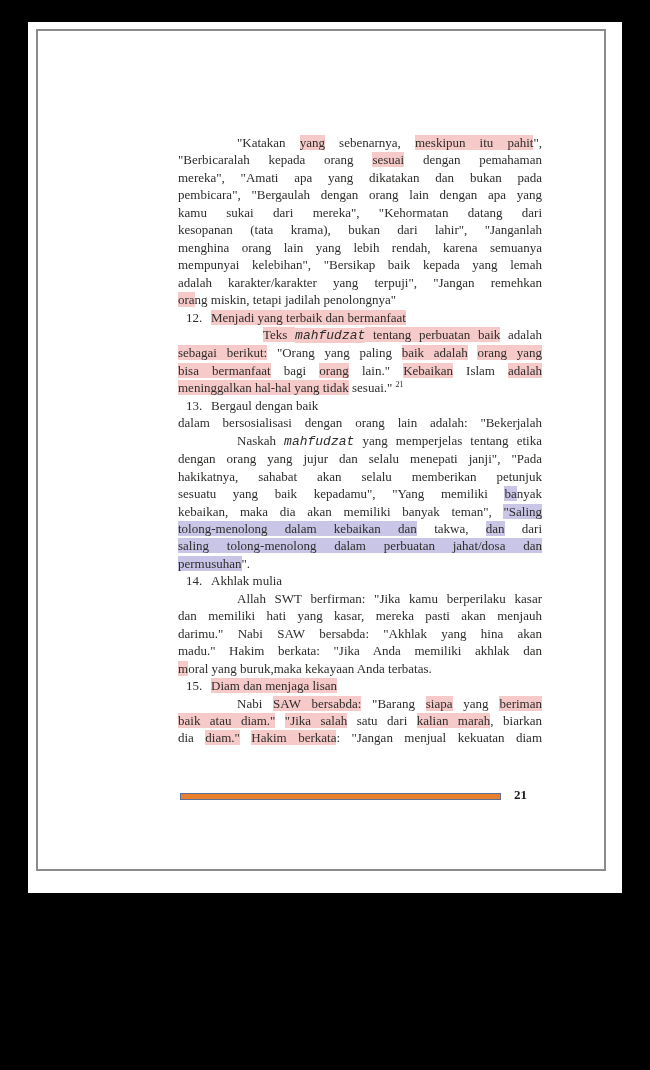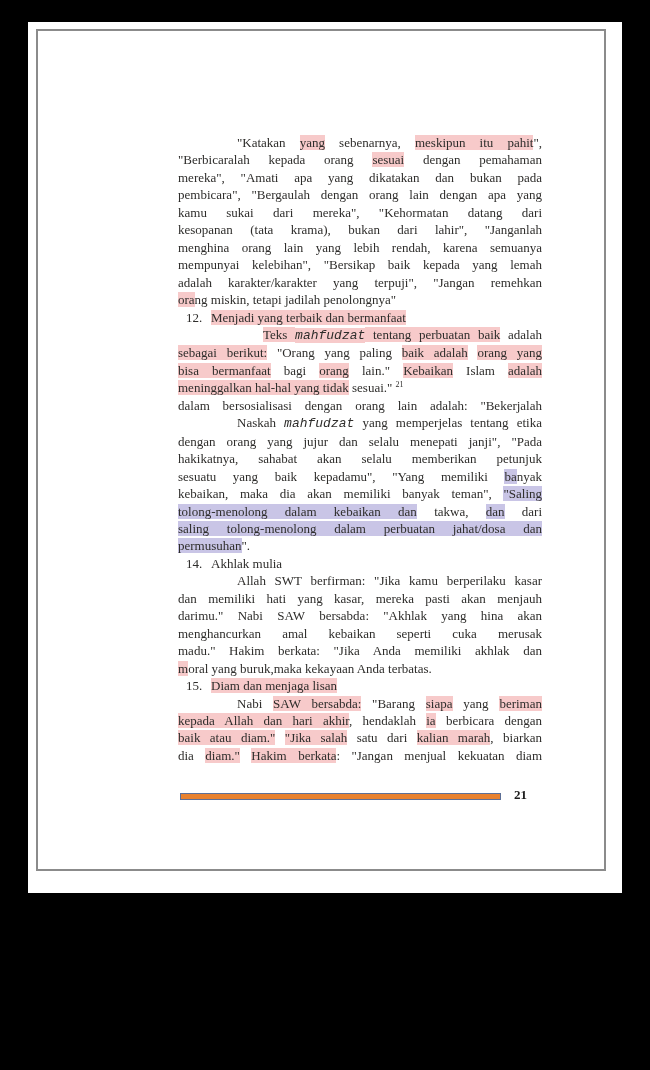--- a/index.html
+++ b/index.html
@@ -43,38 +43,37 @@
         <div class="ln"><span>kesopanan (tata krama), bukan dari lahir", "Janganlah</span></div>
         <div class="ln"><span>menghina orang lain yang lebih rendah, karena semuanya</span></div>
         <div class="ln"><span>mempunyai kelebihan", "Bersikap baik kepada yang lemah</span></div>
         <div class="ln"><span>adalah karakter/karakter yang terpuji", "Jangan remehkan</span></div>
         <div class="ln left"><span class="hp">ora</span><span>ng miskin, tetapi jadilah penolongnya"</span></div>
         <div class="ln left"><span class="num">12.</span><span class="hp">Menjadi yang terbaik dan bermanfaat</span></div>
         <div class="ln" style="padding-left: 85px;"><span class="hp">Teks </span><span class="hp it">mahfudzat</span><span class="hp"> tentang perbuatan baik</span><span> adalah</span></div>
         <div class="ln"><span class="hp">sebagai berikut:</span><span> "Orang yang paling </span><span class="hp">baik adalah</span><span> </span><span class="hp">orang yang</span></div>
         <div class="ln"><span class="hp">bisa bermanfaat</span><span> bagi </span><span class="hp">orang</span><span> lain." </span><span class="hp">Kebaikan</span><span> Islam </span><span class="hp">adalah</span></div>
         <div class="ln left"><span class="hp">meninggalkan hal-hal yang tidak</span><span> sesuai." </span><span class="sup">21</span></div>
+        <div class="ln left"><span class="num">13.</span><span>Bergaul dengan baik</span></div>
         <div class="ln"><span>dalam bersosialisasi dengan orang lain adalah: "Bekerjalah</span></div>
         <div class="ln" style="padding-left: 59px;"><span>Naskah </span><span class="it">mahfudzat</span><span> yang memperjelas tentang etika</span></div>
         <div class="ln"><span>dengan orang yang jujur dan selalu menepati janji", "Pada</span></div>
         <div class="ln"><span>hakikatnya, sahabat akan selalu memberikan petunjuk</span></div>
         <div class="ln"><span>sesuatu yang baik kepadamu", "Yang memiliki </span><span class="hv">ba</span><span>nyak</span></div>
         <div class="ln"><span>kebaikan, maka dia akan memiliki banyak teman", </span><span class="hv">"Saling</span></div>
         <div class="ln"><span class="hv">tolong-menolong dalam kebaikan dan</span><span> takwa, </span><span class="hv">dan</span><span> dari</span></div>
         <div class="ln"><span class="hv">saling tolong-menolong dalam perbuatan jahat/dosa dan</span></div>
         <div class="ln left"><span class="hv">permusuhan</span><span>".</span></div>
         <div class="ln left"><span class="num">14.</span><span>Akhlak mulia</span></div>
         <div class="ln" style="padding-left: 59px;"><span>Allah SWT berfirman: "Jika kamu berperilaku kasar</span></div>
         <div class="ln"><span>dan memiliki hati yang kasar, mereka pasti akan menjauh</span></div>
         <div class="ln"><span>darimu." Nabi SAW bersabda: "Akhlak yang hina akan</span></div>
-        <div class="ln"><span>menghancurkan amal kebaikan seperti cuka merusak</span></div>
         <div class="ln"><span>madu." Hakim berkata: "Jika Anda memiliki akhlak dan</span></div>
         <div class="ln left"><span class="hp">m</span><span>oral yang buruk,maka kekayaan Anda terbatas.</span></div>
         <div class="ln left"><span class="num">15.</span><span class="hp">Diam dan menjaga lisan</span></div>
         <div class="ln" style="padding-left: 59px;"><span>Nabi </span><span class="hp">SAW bersabda:</span><span> "Barang </span><span class="hp">siapa</span><span> yang </span><span class="hp">beriman</span></div>
-        <div class="ln"><span class="hp">kepada Allah dan hari akhir</span><span>, hendaklah </span><span class="hp">ia</span><span> berbicara dengan</span></div>
         <div class="ln"><span class="hp">baik atau diam."</span><span> </span><span class="hp">"Jika salah</span><span> satu dari </span><span class="hp">kalian marah</span><span>, biarkan</span></div>
         <div class="ln"><span>dia </span><span class="hp">diam."</span><span> </span><span class="hp">Hakim berkata</span><span>: "Jangan menjual kekuatan diam</span></div>
       </div>
     <div class="footer-bar"></div>
     <div class="pagenum">21</div>
   </div>
 </div>
 
 </body></html>

